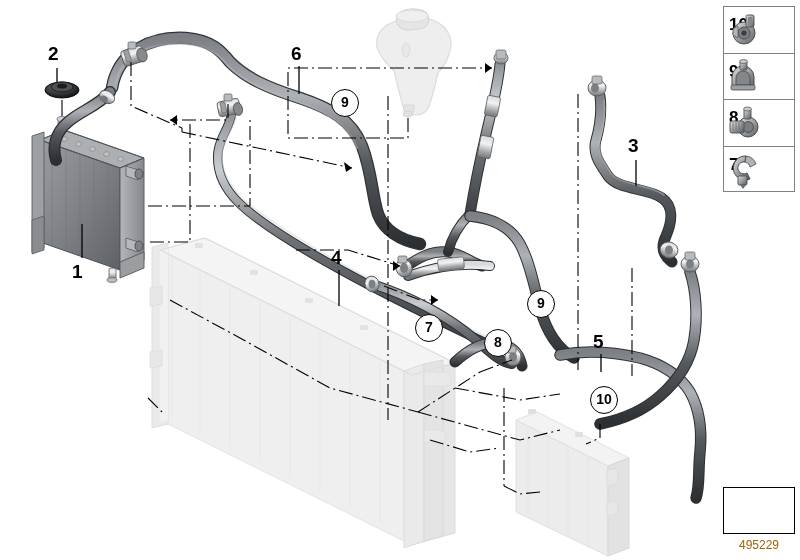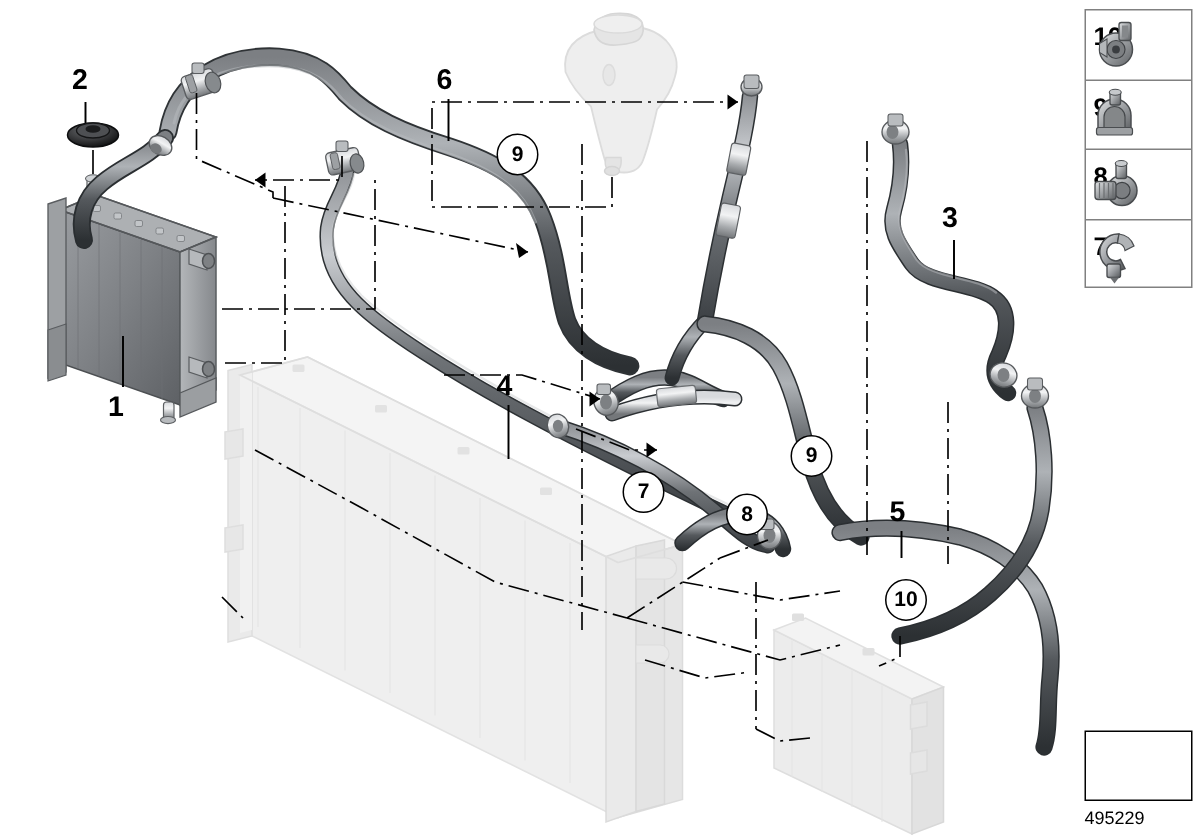--- a/index.html
+++ b/index.html
@@ -16,22 +16,22 @@
   .legend{position:absolute;left:723px;top:6px;width:72px;height:186px;
           border:1.5px solid #808080;background:#fff;box-sizing:border-box;}
   .legend .cell{position:relative;height:46.5px;border-bottom:1.5px solid #808080;
                 box-sizing:border-box;}
   .legend .cell:last-child{border-bottom:none;}
   .legend .num{position:absolute;left:5px;top:8px;font-size:17px;font-weight:bold;
                color:#000;font-family:"Liberation Sans",sans-serif;}
   .legend .pic{position:absolute;right:3px;top:3px;width:40px;height:40px;}
   .arrowbox{position:absolute;left:723px;top:487px;width:72px;height:47px;
             border:1.4px solid #000;background:#fff;box-sizing:border-box;}
-  .partno{position:absolute;left:707px;top:538px;width:72px;text-align:center;
-          font-size:12px;color:#000000;font-family:"Liberation Sans",sans-serif;}
+  .partno{position:absolute;left:723px;top:538px;width:72px;text-align:center;
+          font-size:12px;color:#a16207;font-family:"Liberation Sans",sans-serif;}
 </style>
 </head>
 <body>
 
 <div id="stage">
 
 <svg viewBox="0 0 800 560">
   <defs>
     <linearGradient id="hoseG" x1="0" y1="0" x2="0" y2="1">
       <stop offset="0%" stop-color="#8f9296"></stop>

